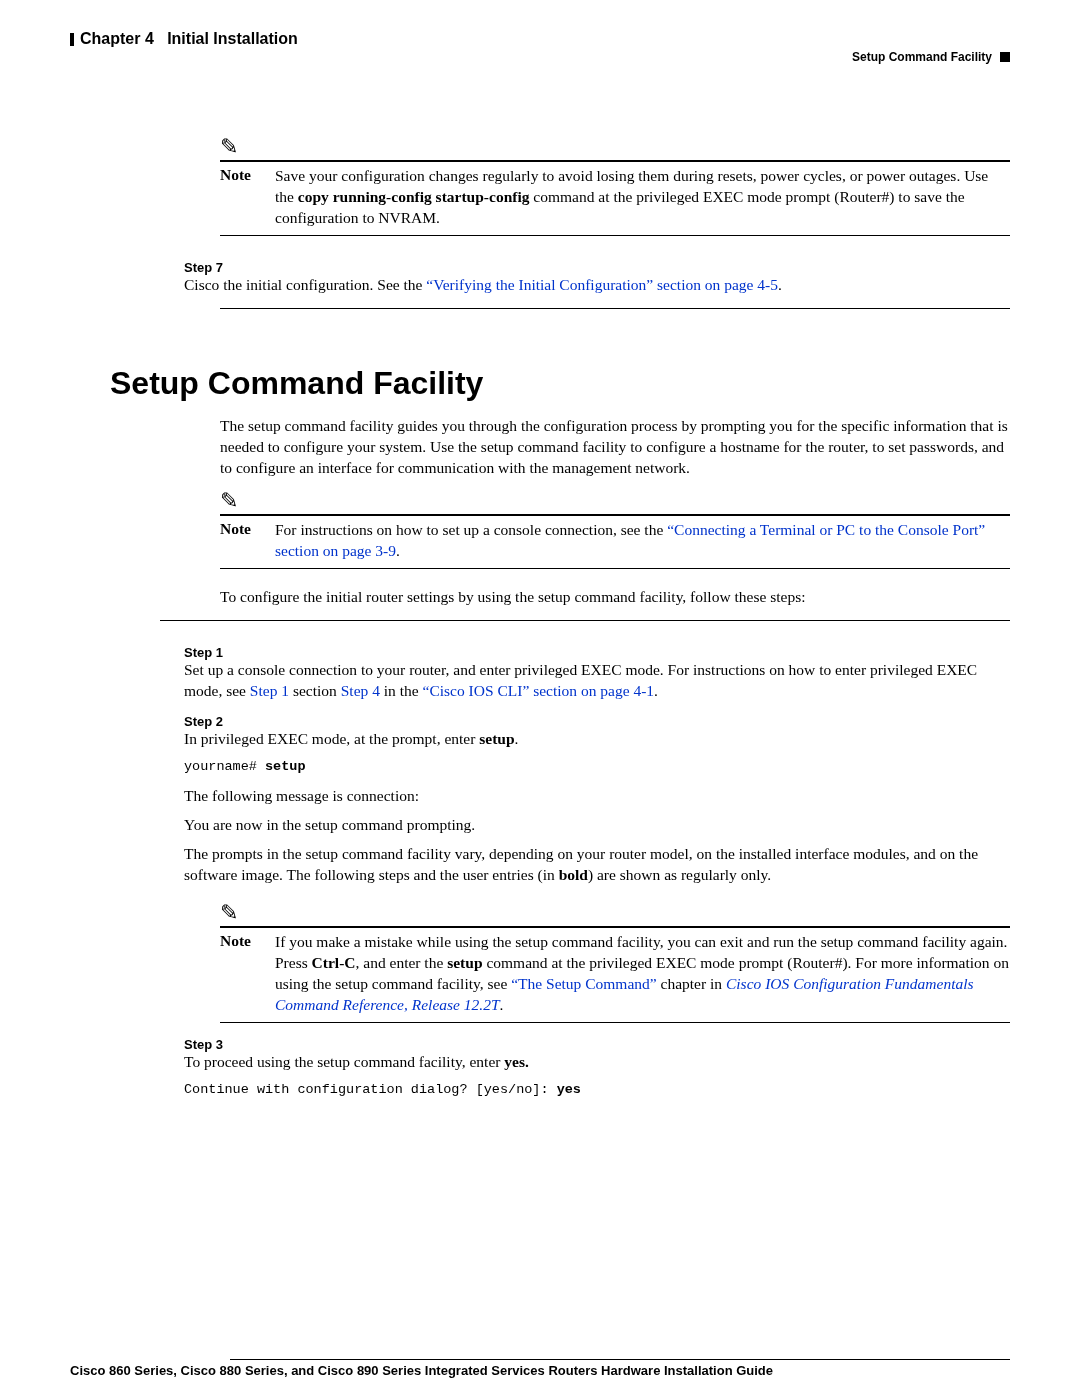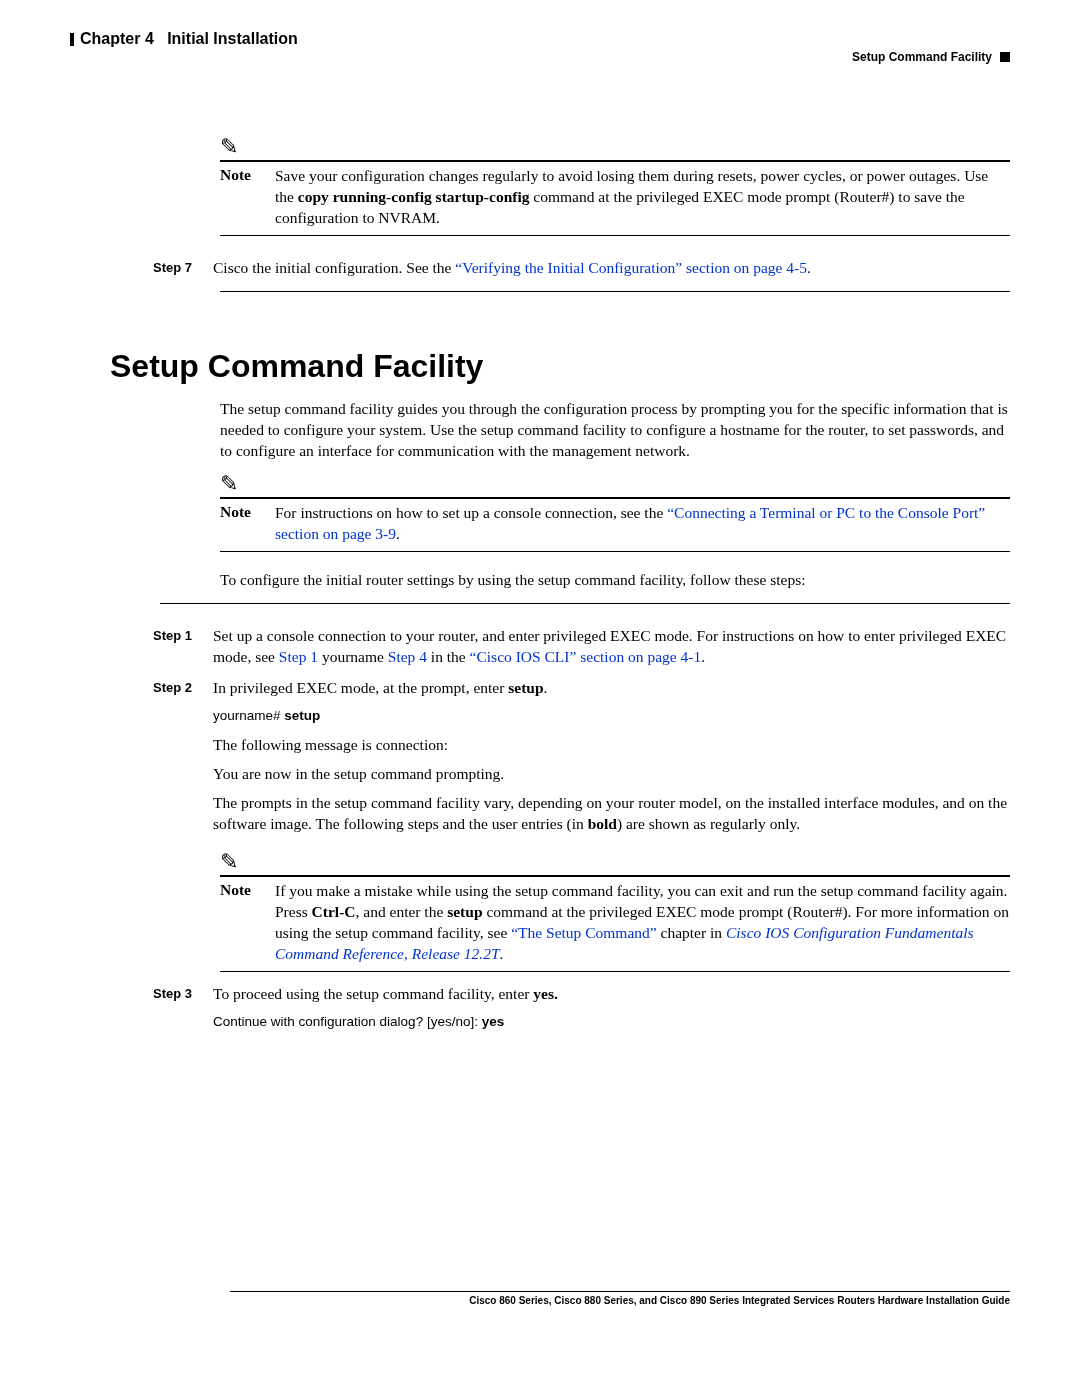--- a/index.html
+++ b/index.html
@@ -75,22 +75,23 @@
     font-weight: bold;
     width: 55px;
     flex-shrink: 0;
   }
   .note-text {
     flex: 1;
     line-height: 1.35;
   }
   .step-row {
     display: flex;
-    margin-left: 83px;
+    margin-left: 114px;
     margin-top: 22px;
+    flex-direction: column;
   }
   .step-label {
     font-family: Arial, Helvetica, sans-serif;
     font-size: 13px;
     font-weight: bold;
     width: 60px;
     flex-shrink: 0;
     padding-top: 2px;
   }
   .step-body {
@@ -122,37 +123,36 @@
   }
   .link {
     color: #0033cc;
   }
   .link-italic {
     color: #0033cc;
     font-style: italic;
   }
   .bold { font-weight: bold; }
   .code {
-    font-family: Liberation Sans, sans-serif;
+    font-family: Liberation Mono, monospace;
     font-size: 13.5px;
     white-space: pre;
     margin: 4px 0 10px 0;
   }
   .footer {
     margin-top: 250px;
   }
   .footer-rule {
     border: none;
     border-top: 1px solid #000;
     margin: 0 0 3px 160px;
   }
   .footer-title {
-    text-align: right;
-    font-family: Arial, Helvetica, sans-serif;
-    font-size: 10px;
+    font-family: Arial, Helvetica, sans-serif;
+    font-size: 13px;
     font-weight: bold;
     margin-right: 0;
   }
 </style>
 </head>
 <body>
 
 <div class="page">
 
   <div class="header-top">
@@ -203,21 +203,21 @@
     </div>
     <hr class="note-rule-thin">
   </div>
 
   <p class="body-para" style="margin-top:18px">To configure the initial router settings by using the setup command facility, follow these steps:</p>
   <hr class="section-rule-full">
 
   <div class="step-row">
     <div class="step-label">Step 1</div>
     <div class="step-body">
-      <span>Set up a console connection to your router, and enter privileged EXEC mode. For instructions on how to enter privileged EXEC mode, see </span><span class="link">Step 1</span><span> yourname </span><span class="link">Step 4</span><span> in the </span><span class="link">“Cisco IOS CLI” section on page 4-1</span><span>.</span>
+      <span>Set up a console connection to your router, and enter privileged EXEC mode. For instructions on how to enter privileged EXEC mode, see </span><span class="link">Step 1</span><span> section </span><span class="link">Step 4</span><span> in the </span><span class="link">“Cisco IOS CLI” section on page 4-1</span><span>.</span>
     </div>
   </div>
 
   <div class="step-row" style="margin-top:10px">
     <div class="step-label">Step 2</div>
     <div class="step-body">
       <p><span>In privileged EXEC mode, at the prompt, enter </span><span class="bold">setup</span><span>.</span></p>
       <div class="code"><span>yourname# </span><span class="bold">setup</span></div>
       <p>The following message is connection:</p>
       <p>You are now in the setup command prompting.</p>

